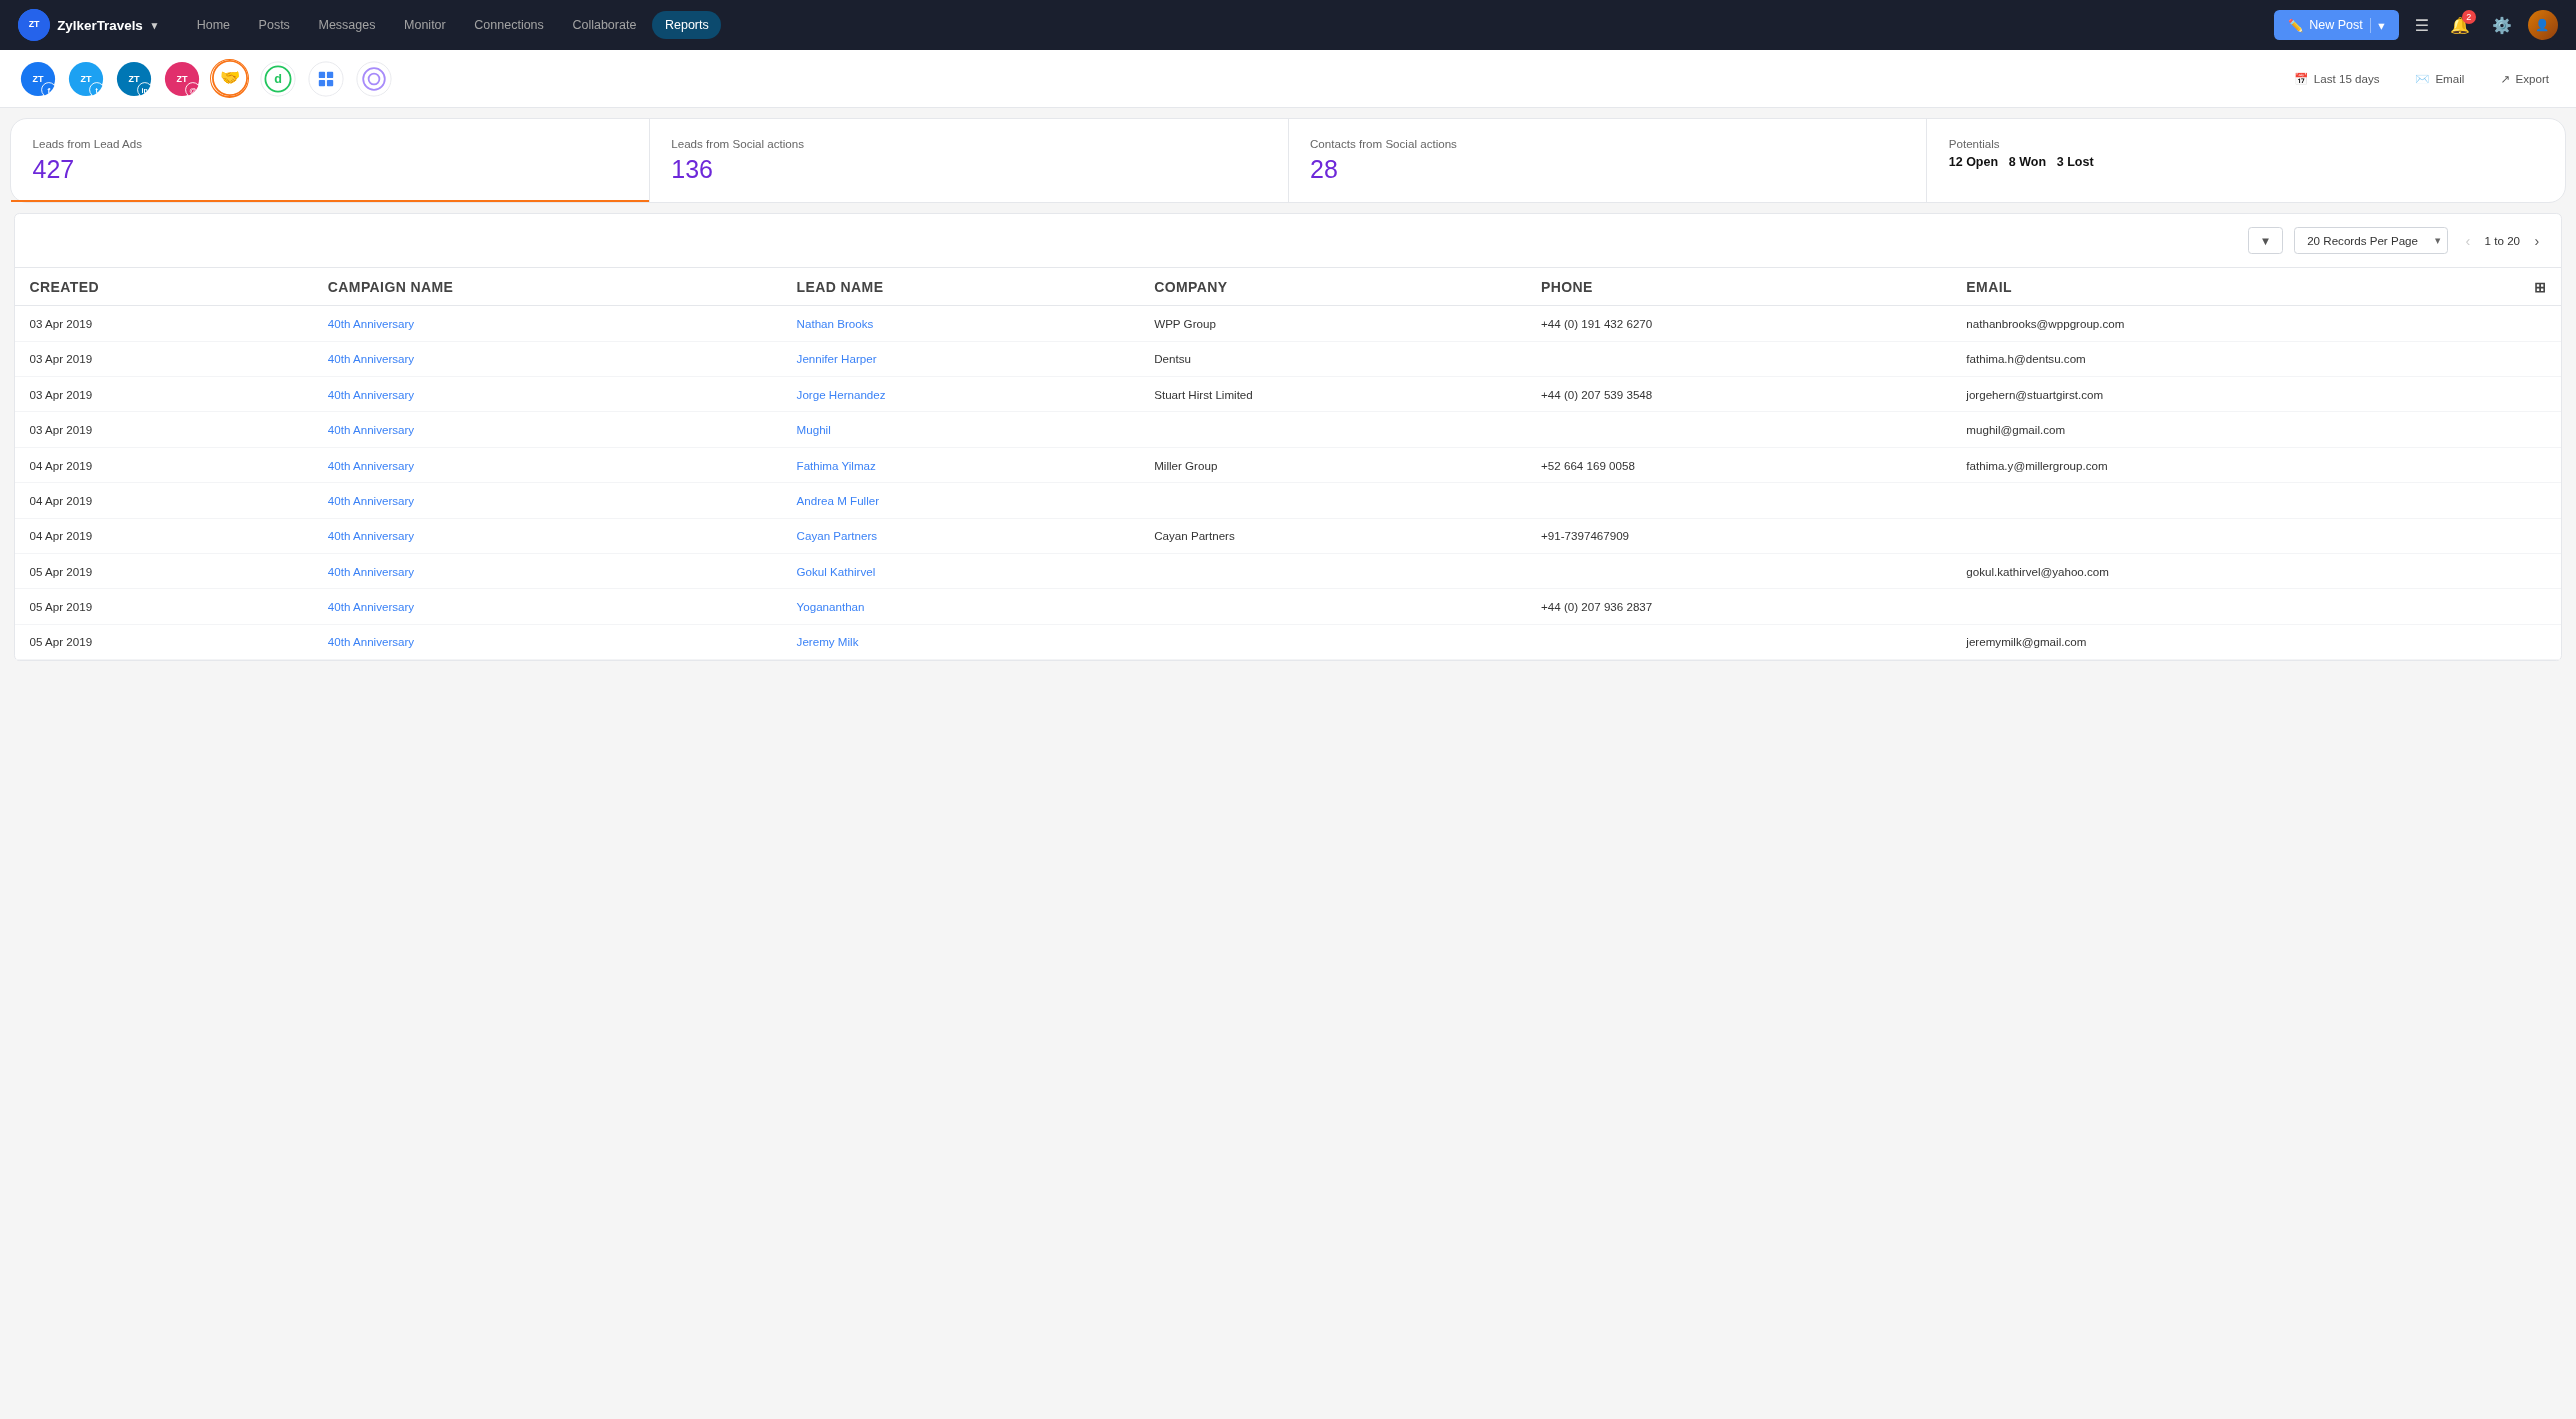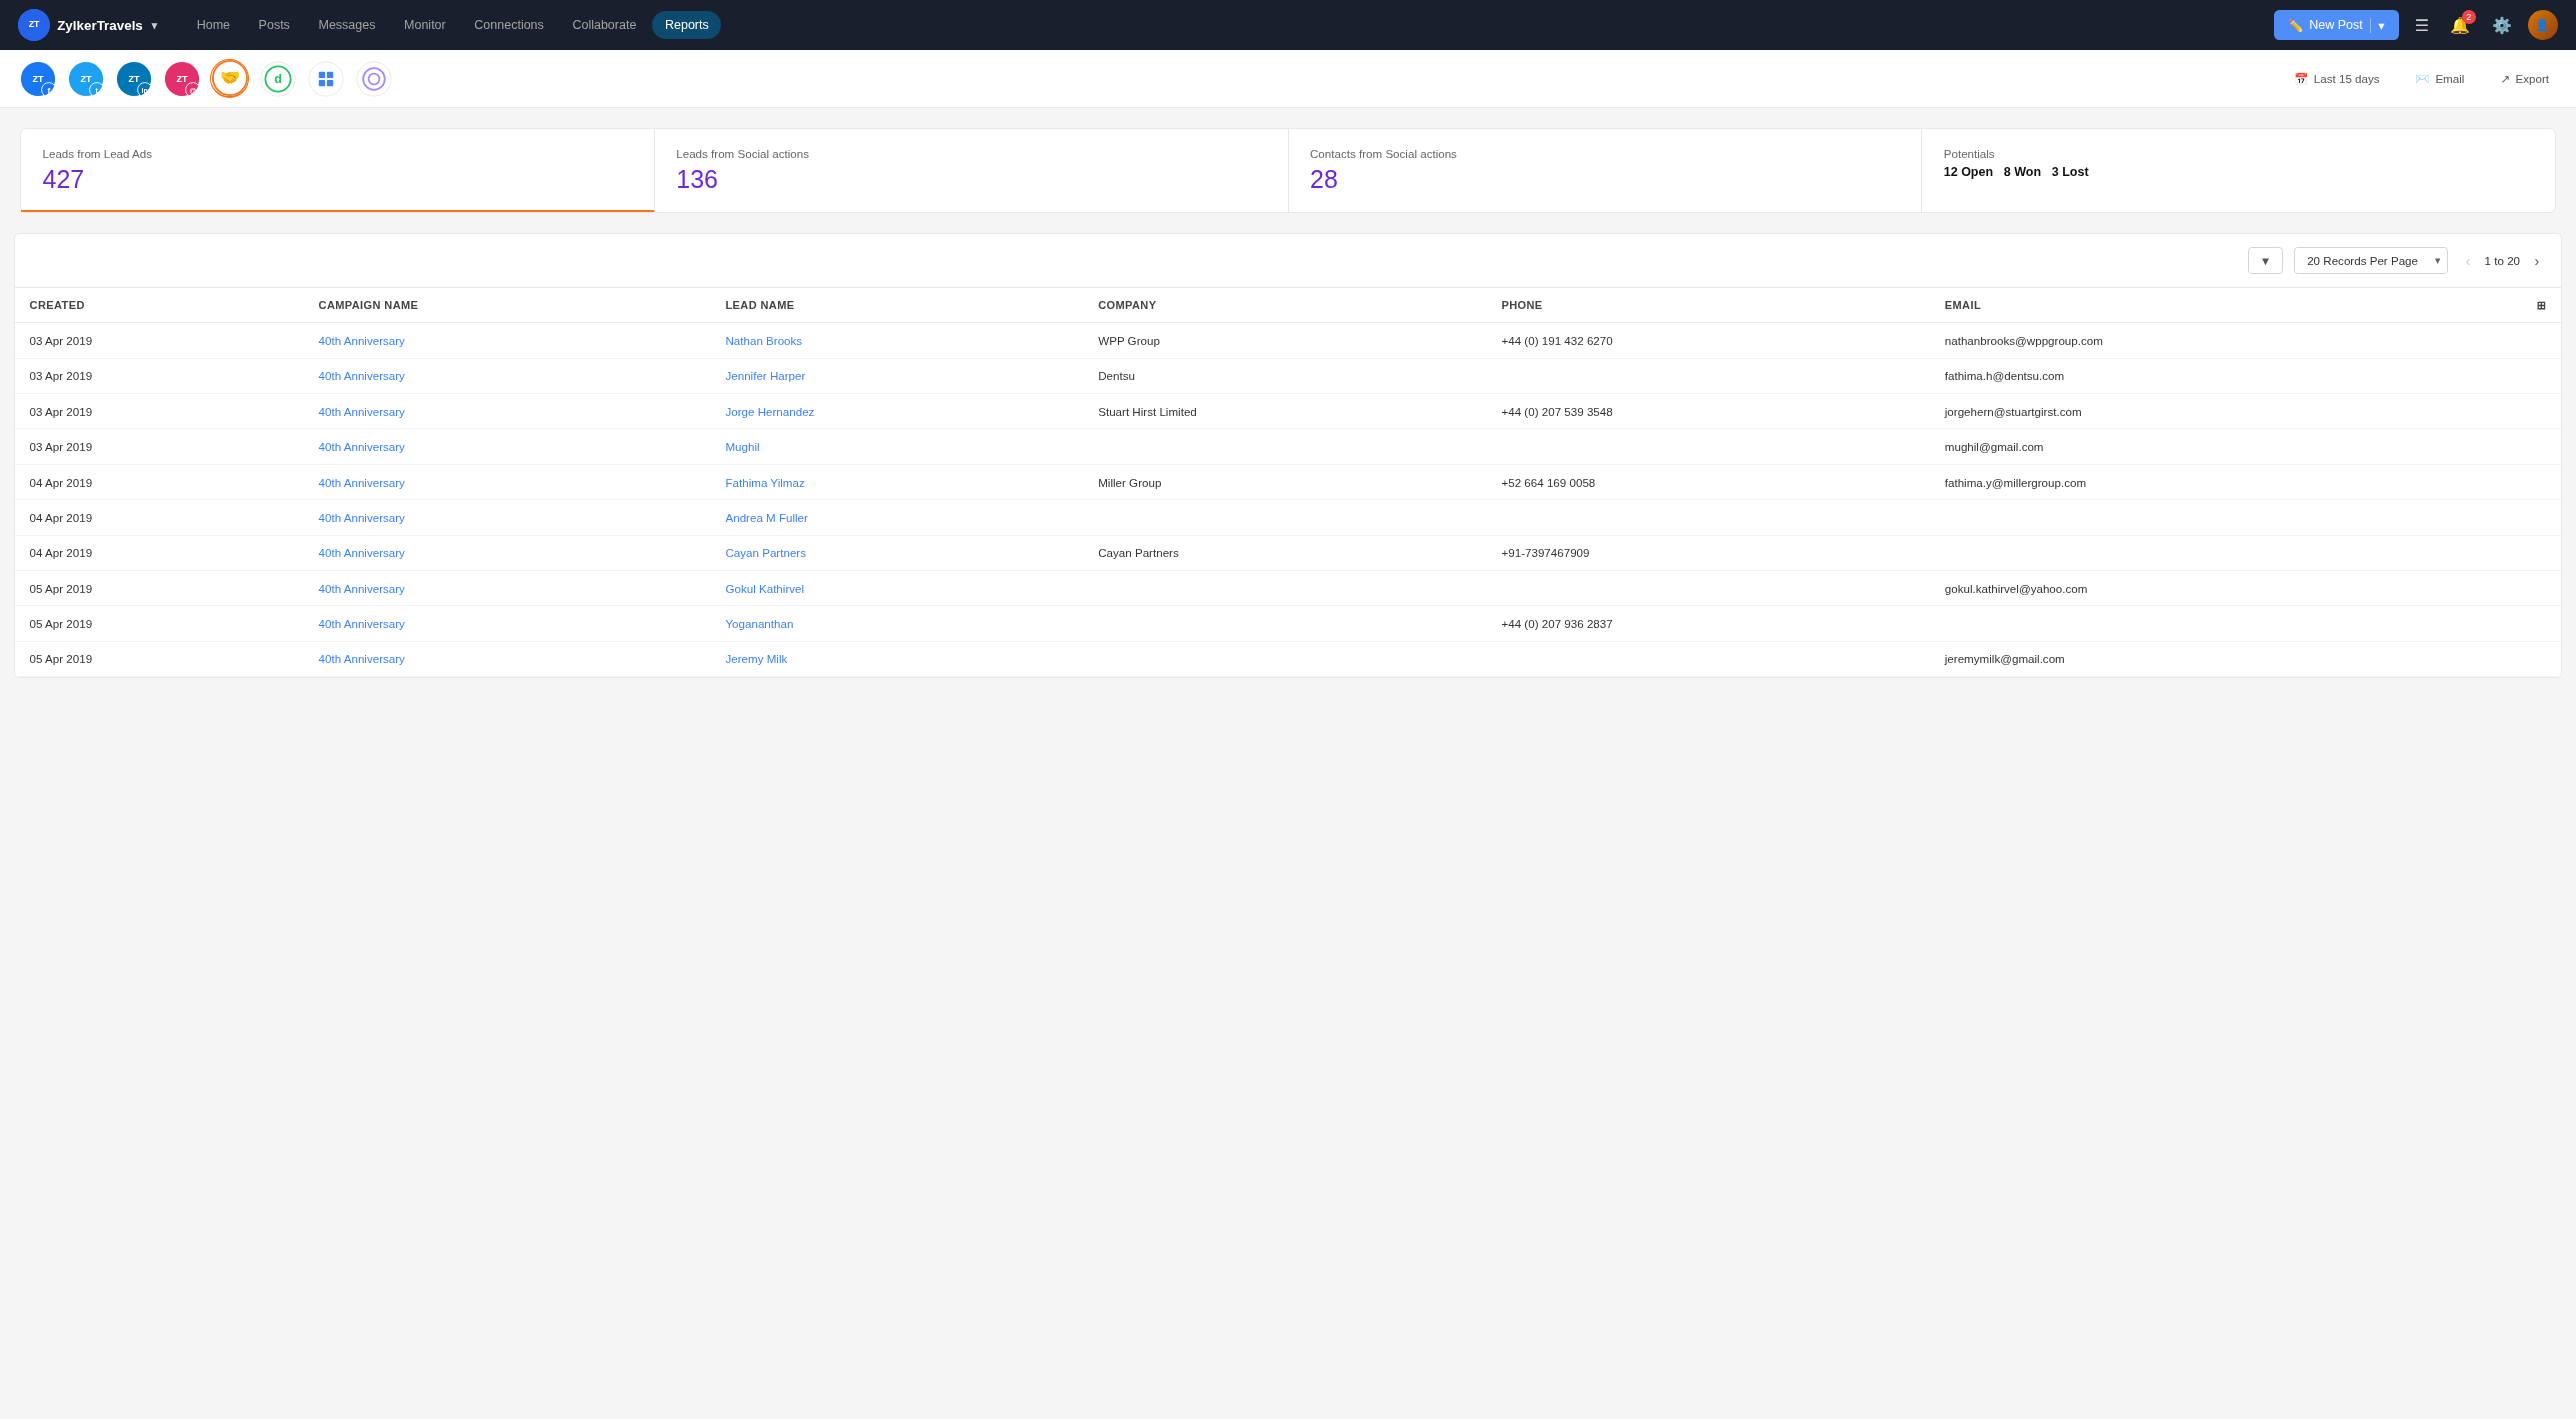--- a/index.html
+++ b/index.html
@@ -151,22 +151,22 @@
       color: #555;
       font-size: 11.6px;
       padding: 5.4px 9px;
       border-radius: 3.6px;
     }
 
     
     .stats-bar {
       background: #fff;
       border: 0.9px solid #e5e7eb;
-      margin: 20px;
-      border-radius: 7px;
+      margin: 10px;
+      border-radius: 17px;
       display: flex;
     }
     .stat-item {
       flex: 1;
       padding: 18px 21.5px;
       border-right: 0.9px solid #e5e7eb;
       position: relative;
     }
     .stat-item:last-child { border-right: none; }
     .stat-item.active::after {
@@ -254,21 +254,21 @@
       font-size: 14.3px;
     }
     .page-btn:disabled { color: #ccc; cursor: default; }
 
     
     .data-table { width: 100%; border-collapse: collapse; }
     .data-table thead tr { border-bottom: 1.8px solid #e5e7eb; }
     .data-table th {
       text-align: left;
       padding: 10.7px 14.3px;
-      font-size: 11px;
+      font-size: 14px;
       font-weight: 700;
       color: #444;
       letter-spacing: 0.4px;
       text-transform: uppercase;
     }
     .data-table td {
       padding: 10.7px 14.3px;
       font-size: 11.6px;
       border-bottom: 0.9px solid #f3f4f6;
       color: #333;

